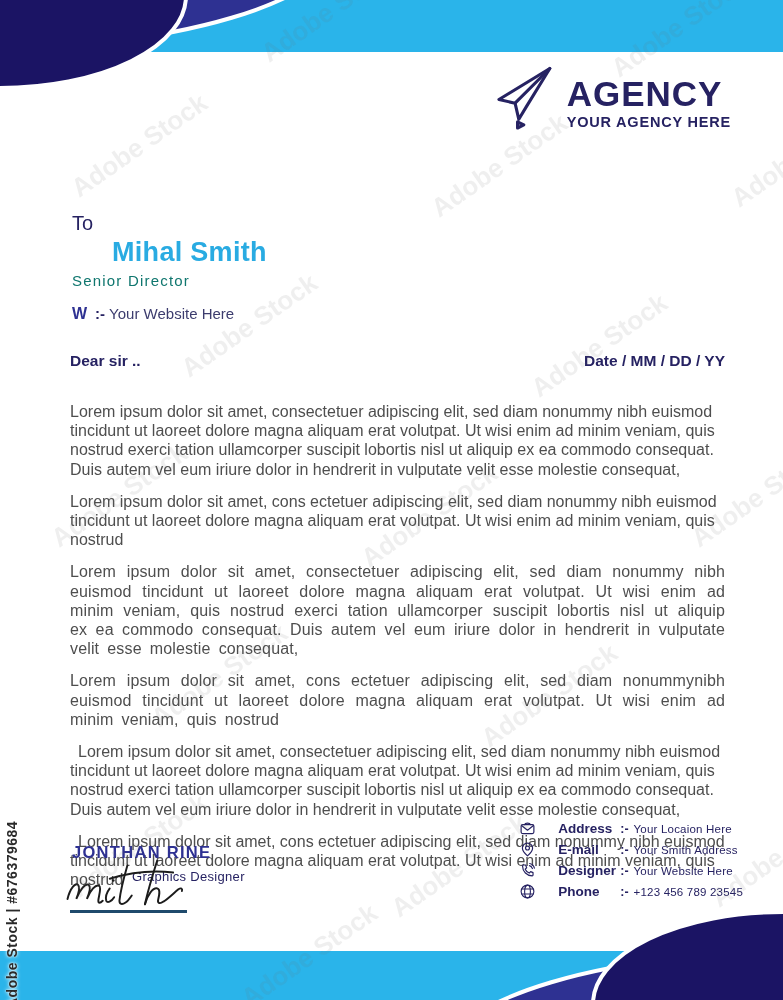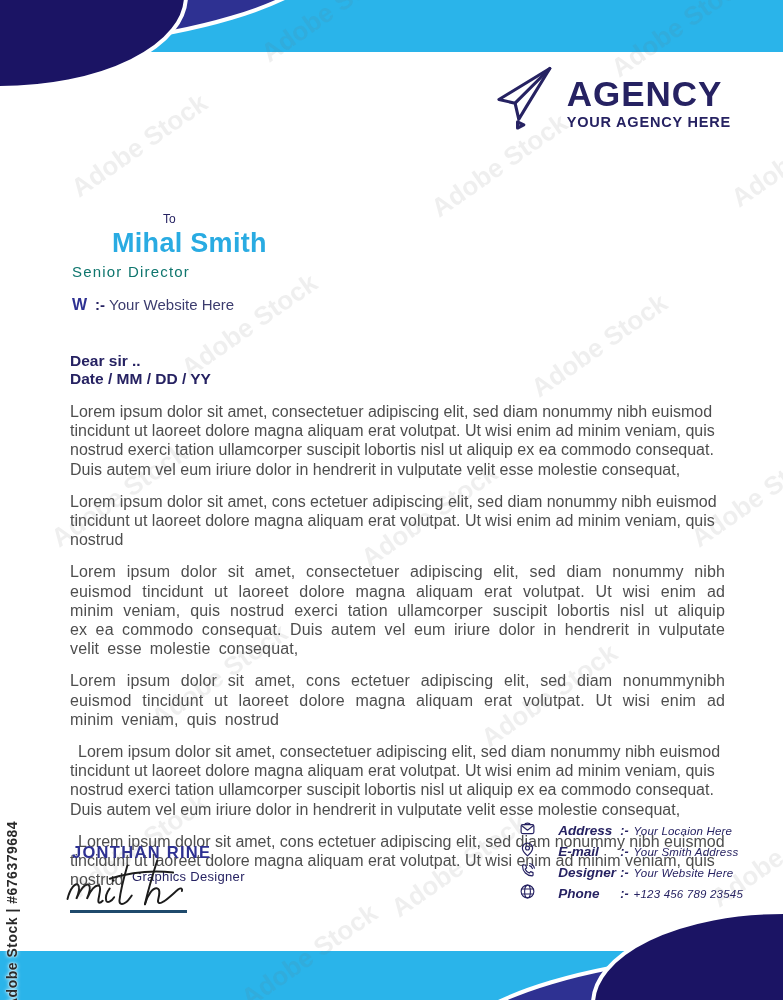--- a/index.html
+++ b/index.html
@@ -15,48 +15,48 @@
   .top-banner    { position:absolute; top:0; left:0; z-index:1; }
   .bottom-banner { position:absolute; bottom:0; left:0; z-index:1; }
 
   
   .logo { position:absolute; top:64px; right:52px; display:flex; align-items:flex-end; gap:11px; z-index:2; }
   .logo-name   { font-weight:800; font-size:35px; letter-spacing:1px; color:#262262; line-height:1; }
   .logo-tagline{ font-weight:700; font-size:14.5px; letter-spacing:0.8px; color:#262262; margin-top:3px; }
 
   
   .recipient { position:absolute; left:72px; top:212px; z-index:2; }
-  .to-label  { font-size:12px; color:#262262;text-align:center; }
+  .to-label  { font-size:20px; color:#262262; }
   .recipient-name { font-weight:700; font-size:27px; color:#29ABE2; margin-top:2px; letter-spacing:0.3px;margin-left:40px; }
   .recipient-title{ font-size:15px; color:#0f766e; letter-spacing:1.2px; margin-top:4px; }
   .website-line { margin-top:16px; font-size:15px; color:#3C3C6E; }
   .website-line .w   { font-weight:800; font-size:16px; color:#2E3192; }
   .website-line .sep { font-weight:700; color:#262262; margin:0 4px 0 8px; }
 
   
   .salutation-row { position:absolute; left:70px; right:58px; top:352px; display:flex;
-                    justify-content:space-between; font-weight:700; font-size:15.5px; color:#262262; z-index:2;flex-direction:column; }
+                    justify-content:space-between; font-weight:700; font-size:15.5px; color:#262262; z-index:2; }
 
   
   .body { position:absolute; left:70px; top:402px; width:655px; z-index:2;
           font-size:16px; line-height:19.2px; color:#4e4e4e; }
   .body p { margin:0 0 13px 0; }
   .body p.justify { text-align:justify; }
   .body p.wide    { word-spacing:3.5px; letter-spacing:0.15px; }
   .body p.indent  { text-indent:8px; }
 
   
   .signoff { position:absolute; left:72px; top:797px; z-index:2; }
   .sig-name { font-weight:800; font-size:16.5px; letter-spacing:1.3px; color:#2E3192;margin-top:46px; }
   .sig-role { font-weight:400; font-size:13px; color:#262262; margin:7px 0 0 60px; letter-spacing:0.3px; }
   .handwriting { position:absolute; left:64px; top:856px; z-index:2; }
   .sign-line   { position:absolute; left:70px; top:910px; width:117px; height:3px; background:#1F4A6C; z-index:2; }
 
   
-  .contact { position:absolute; right:40px; top:816px; display:flex; align-items:flex-end; z-index:2;font-style:italic; }
+  .contact { position:absolute; right:40px; top:816px; display:flex; align-items:center; z-index:2; }
   .contact-icons { display:flex; flex-direction:column; justify-content:space-between;
                    padding:2px 8px 2px 0; }
   .contact-icons .cicon { height:21px; display:flex; align-items:center; }
   .contact-divider { width:2px; background:#c9c9c9; box-shadow:2px 0 4px rgba(0,0,0,0.18); margin-right:12px; }
   .contact-rows { display:flex; flex-direction:column; justify-content:space-between; }
   .contact-row  { height:21px; display:flex; align-items:center; white-space:nowrap; }
   .contact-label{ font-weight:700; font-size:13.5px; color:#262262; width:62px; }
   .contact-sep  { font-weight:700; font-size:12.5px; color:#262262; margin-right:5px; }
   .contact-value{ font-weight:500; font-size:11.5px; color:#262262; letter-spacing:0.2px; }
 

